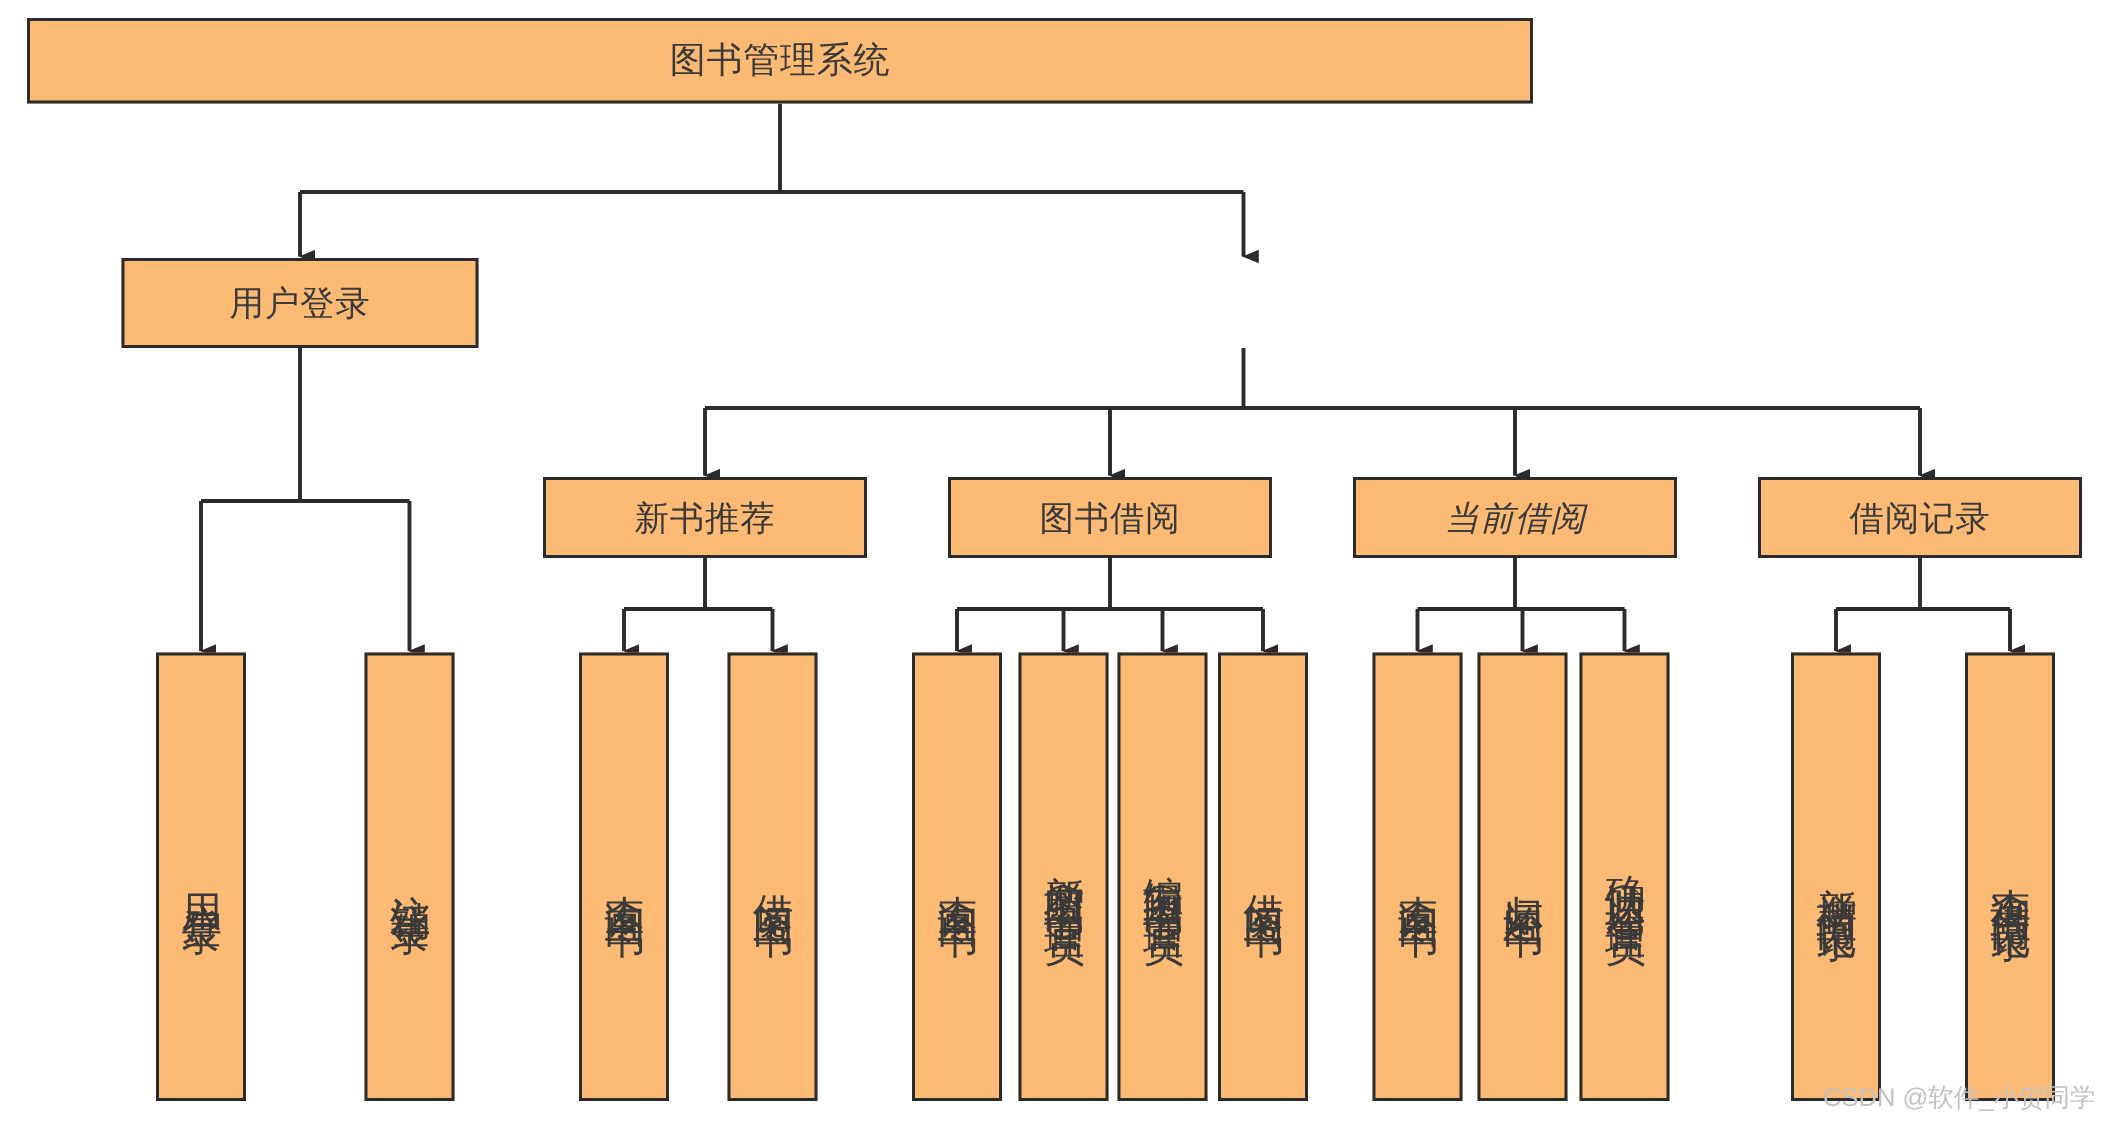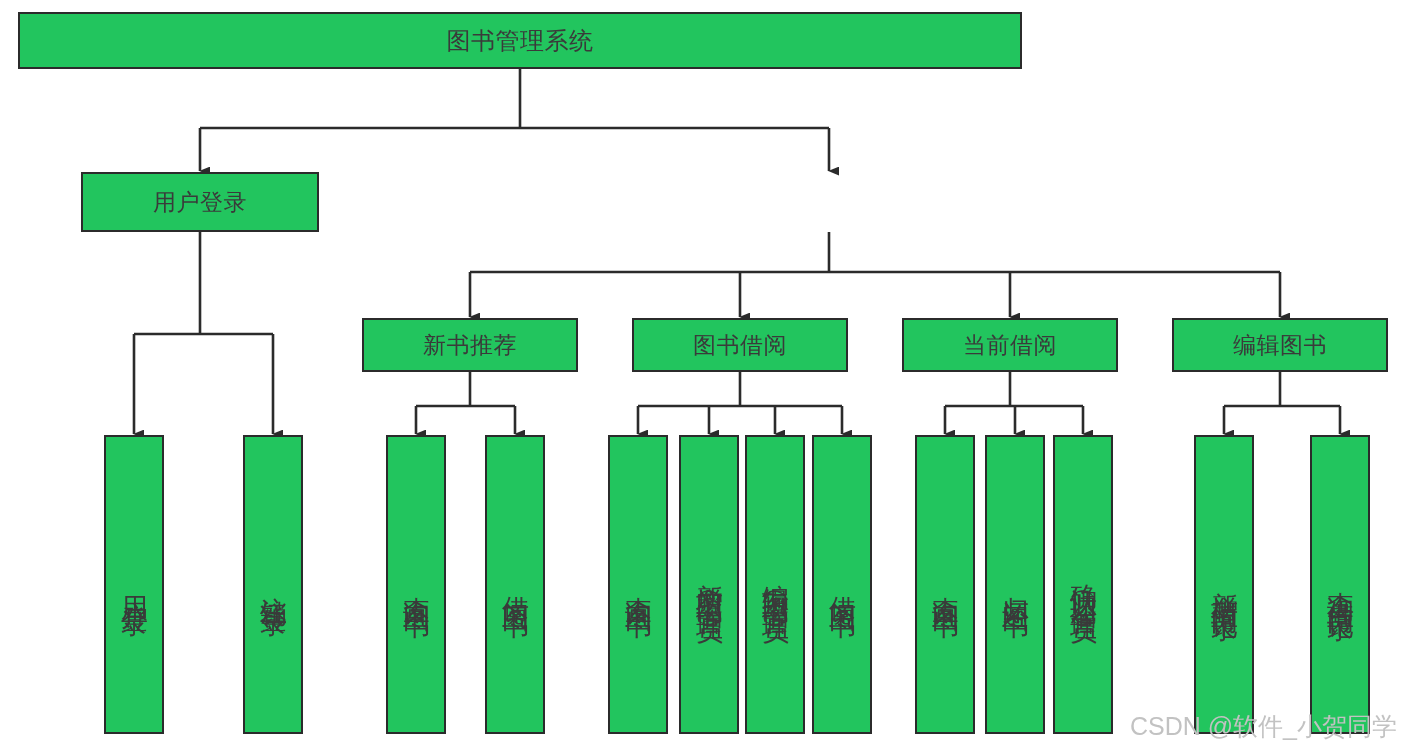--- a/index.html
+++ b/index.html
@@ -14,21 +14,21 @@
   #diagram{
     position:absolute;left:0;top:0;width:1405px;height:747px;
   }
   svg.edges{
     position:absolute;left:0;top:0;width:1405px;height:747px;
     pointer-events:none;
   }
   .node{
     position:absolute;
     box-sizing:border-box;
-    background:#22c55e;
+    background:#fdba74;
     border:2.5px solid #2b2b2b;
     display:flex;
     align-items:center;
     justify-content:center;
     color:#3a3a3a;
   }
   .node .label{
     color:#3a3a3a;
     line-height:1.08;
     white-space:nowrap;
@@ -51,21 +51,21 @@
     text-orientation:upright;
     font-size:27px;
     line-height:1.0;
     letter-spacing:5px;
     white-space:nowrap;
   }
   .watermark{
     position:absolute;
     right:8px;
     bottom:4px;
-    font-size:25px;
+    font-size:17px;
     color:#c2c2c2;
     white-space:nowrap;
     font-family:"Liberation Sans","DejaVu Sans",sans-serif;
   }
 </style>
 </head>
 <body>
 
 <div id="diagram">
   <svg class="edges" id="edge-layer" viewBox="0 0 1405 747" xmlns="http://www.w3.org/2000/svg">
@@ -116,24 +116,24 @@
     <div class="node horiz" style="left: 81px; top: 172px; width: 238px; height: 60px; border-color: rgb(43, 43, 43);">
       <span class="label" style="color: rgb(58, 58, 58);">用户登录</span>
     </div>
     <div class="node horiz" style="left: 632px; top: 318px; width: 216px; height: 54px; border-color: rgb(43, 43, 43);">
       <span class="label" style="color: rgb(58, 58, 58);">图书借阅</span>
     </div>
     <div class="node horiz" style="left: 362px; top: 318px; width: 216px; height: 54px; border-color: rgb(43, 43, 43);">
       <span class="label" style="color: rgb(58, 58, 58);">新书推荐</span>
     </div>
     <div class="node horiz" style="left: 902px; top: 318px; width: 216px; height: 54px; border-color: rgb(43, 43, 43);">
-      <span class="label" style="color: rgb(58, 58, 58);">当前借阅</span>
+      <span class="label" style="color: rgb(58, 58, 58); font-style: italic;">当前借阅</span>
     </div>
     <div class="node horiz" style="left: 1172px; top: 318px; width: 216px; height: 54px; border-color: rgb(43, 43, 43);">
-      <span class="label" style="color: rgb(58, 58, 58);">编辑图书</span>
+      <span class="label" style="color: rgb(58, 58, 58);">借阅记录</span>
     </div>
     <div class="node vert" style="left: 104px; top: 435px; width: 60px; height: 299px; border-color: rgb(43, 43, 43);">
       <span class="label" style="color: rgb(58, 58, 58);">用户登录</span>
     </div>
     <div class="node vert" style="left: 243px; top: 435px; width: 60px; height: 299px; border-color: rgb(43, 43, 43);">
       <span class="label" style="color: rgb(58, 58, 58);">注销登录</span>
     </div>
     <div class="node vert" style="left: 386px; top: 435px; width: 60px; height: 299px; border-color: rgb(43, 43, 43);">
       <span class="label" style="color: rgb(58, 58, 58);">查询图书</span>
     </div>

